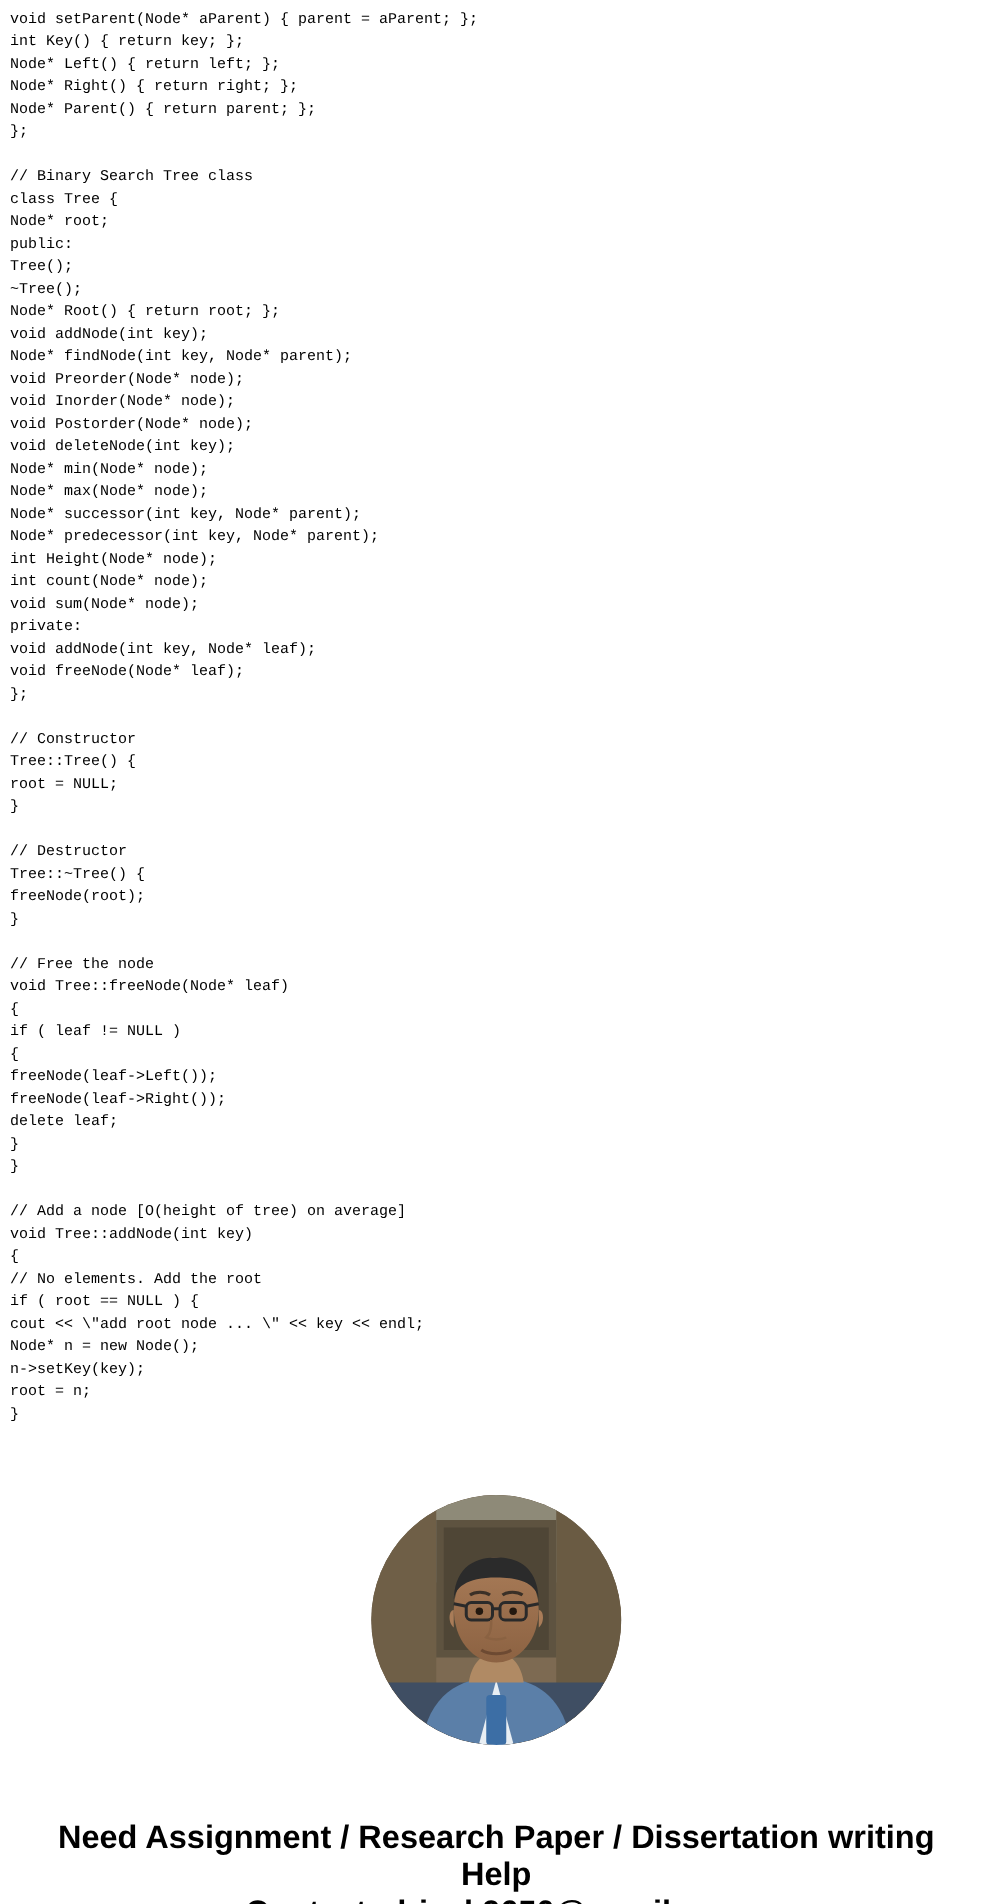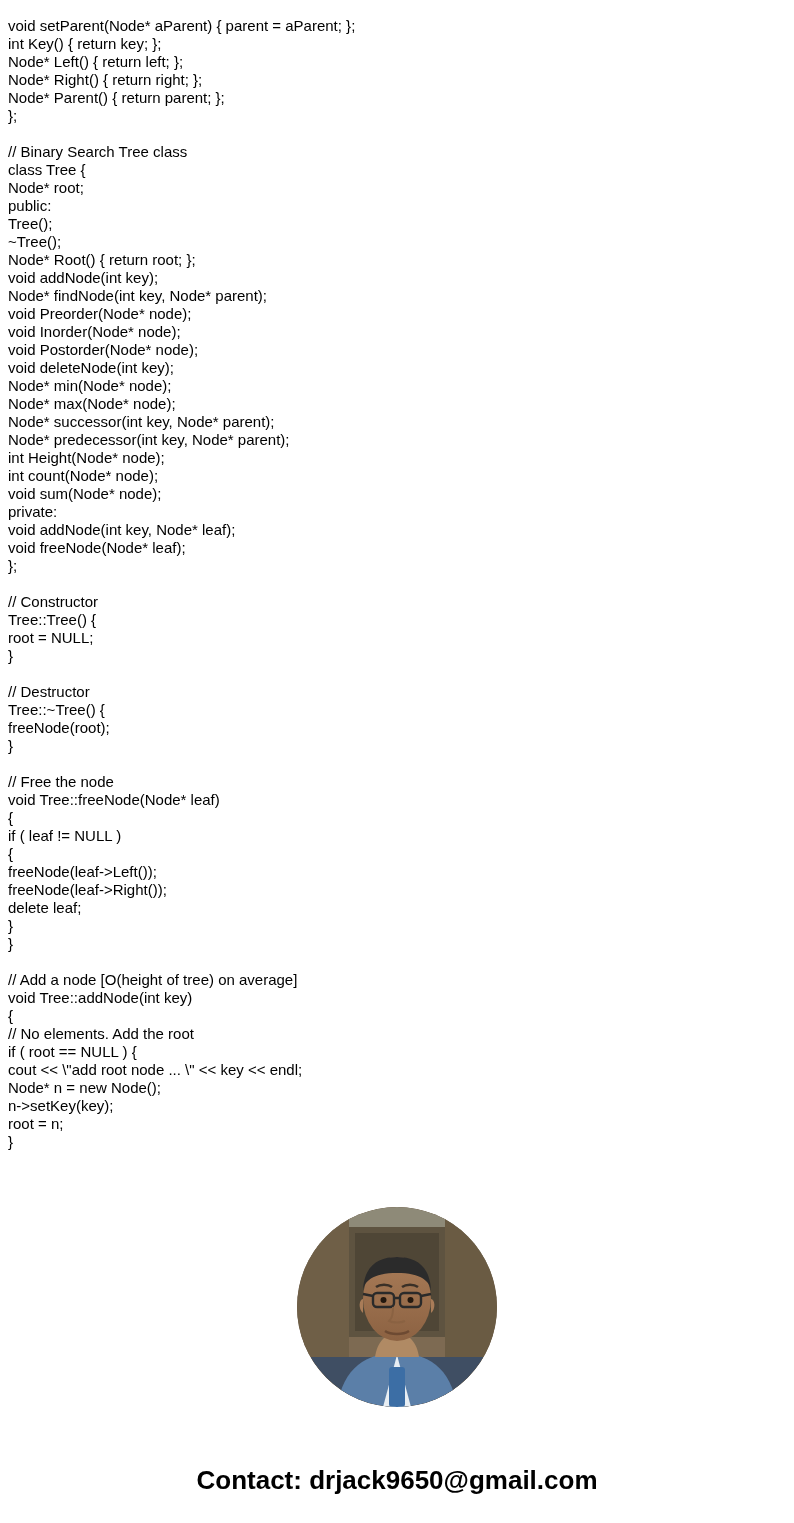--- a/index.html
+++ b/index.html
@@ -13,24 +13,24 @@
     font-family: "Liberation Serif", serif;
     color: #000000;
     position: relative;
   }
   .page {
     width: 794px;
     box-sizing: border-box;
     padding: 0 8px;
   }
   .code-block {
-    font-family: Liberation Sans, sans-serif;
-    font-size: 15px;
+    font-family: Liberation Mono, monospace;
+    font-size: 12px;
     line-height: 18px;
-    padding-top: 17px;
+    padding-top: 6px;
     white-space: pre-wrap;
   }
   .code-line {
     min-height: 18px;
     white-space: pre-wrap;
   }
   .code-line.blank {
     height: 18px;
   }
   .portrait-wrap {
@@ -109,16 +109,17 @@
           <path d="M79 80 C83 77 91 77 95 80" stroke="#3a3027" stroke-width="2.5" fill="none"></path>
           <path d="M105 80 C109 77 117 77 121 80" stroke="#3a3027" stroke-width="2.5" fill="none"></path>
           <path d="M96 100 C96 110 94 112 92 114 C96 116 104 116 108 114" stroke="#8a6242" stroke-width="2" fill="none"></path>
           <path d="M88 124 C94 128 106 128 112 124" stroke="#6d4a32" stroke-width="2.5" fill="none"></path>
         </g>
       </svg>
     </div>
   </div>
 
   <div class="footer">
+    <div>Need Assignment / Research Paper / Dissertation writing Help</div>
     <div class="footer-line2">Contact: drjack9650@gmail.com</div>
   </div>
 
 </div>
 
 </body></html>

